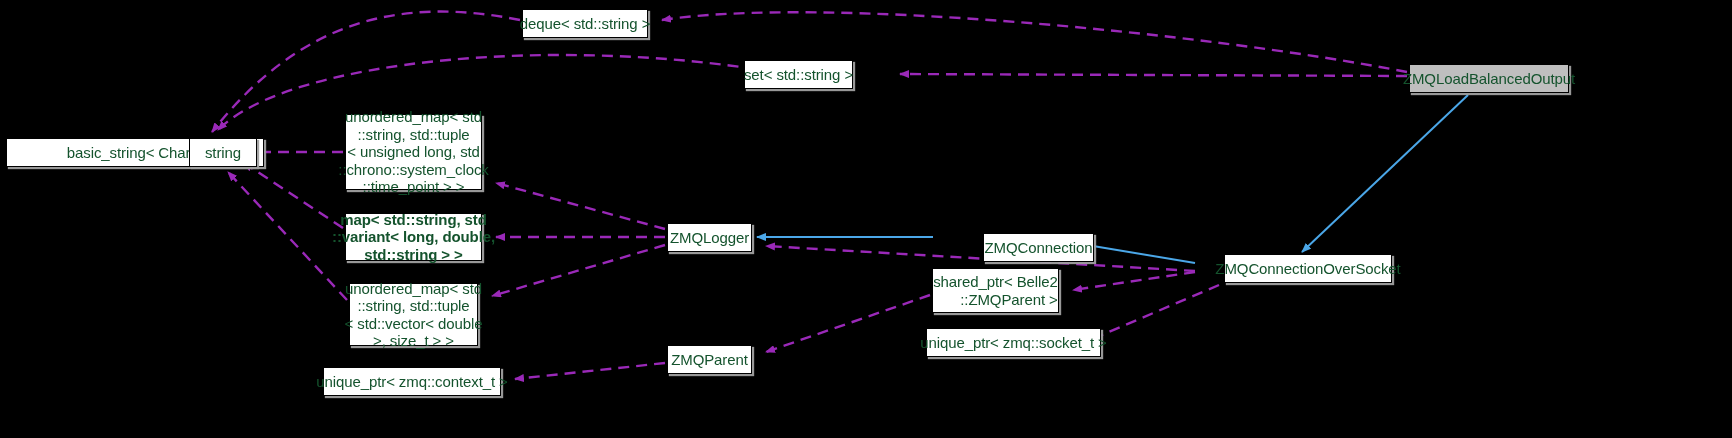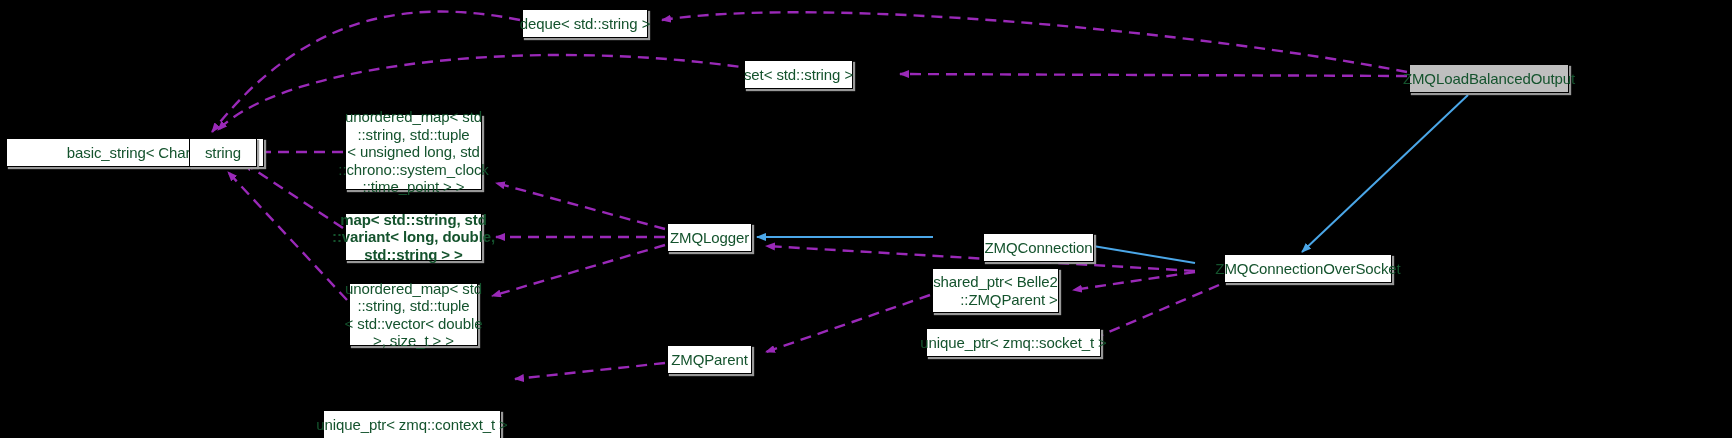--- a/index.html
+++ b/index.html
@@ -93,21 +93,21 @@
 &lt; unsigned long, std
 ::chrono::system_clock
 ::time_point &gt; &gt;</div>
       <div class="node" style="left: 345px; top: 213px; width: 137px; height: 48px; font-weight: bold;">map&lt; std::string, std
 ::variant&lt; long, double,
 std::string &gt; &gt;</div>
       <div class="node" style="left: 349px; top: 283px; width: 129px; height: 63px;">unordered_map&lt; std
 ::string, std::tuple
 &lt; std::vector&lt; double
 &gt;, size_t &gt; &gt;</div>
-      <div class="node" style="left: 323px; top: 367px; width: 178px; height: 29px; margin-top: 43px;">unique_ptr&lt; zmq::context_t &gt;</div>
+      <div class="node" style="left: 323px; top: 367px; width: 178px; height: 29px;">unique_ptr&lt; zmq::context_t &gt;</div>
       <div class="node" style="left: 667px; top: 223px; width: 85px; height: 29px;">ZMQLogger</div>
       <div class="node" style="left: 667px; top: 345px; width: 85px; height: 29px;">ZMQParent</div>
       <div class="node" style="left: 935px; top: 233px; width: 111px; height: 29px; margin-left: 48px;">ZMQConnection</div>
       <div class="node" style="left: 932px; top: 268px; width: 127px; height: 45px; text-align: right;">shared_ptr&lt; Belle2
 ::ZMQParent &gt;</div>
       <div class="node" style="left: 926px; top: 328px; width: 175px; height: 29px;">unique_ptr&lt; zmq::socket_t &gt;</div>
       <div class="node" style="left: 1224px; top: 254px; width: 168px; height: 29px;">ZMQConnectionOverSocket</div>
       <div class="node highlight" style="left: 1409px; top: 64px; width: 160px; height: 29px;">ZMQLoadBalancedOutput</div>
     </div>
 

